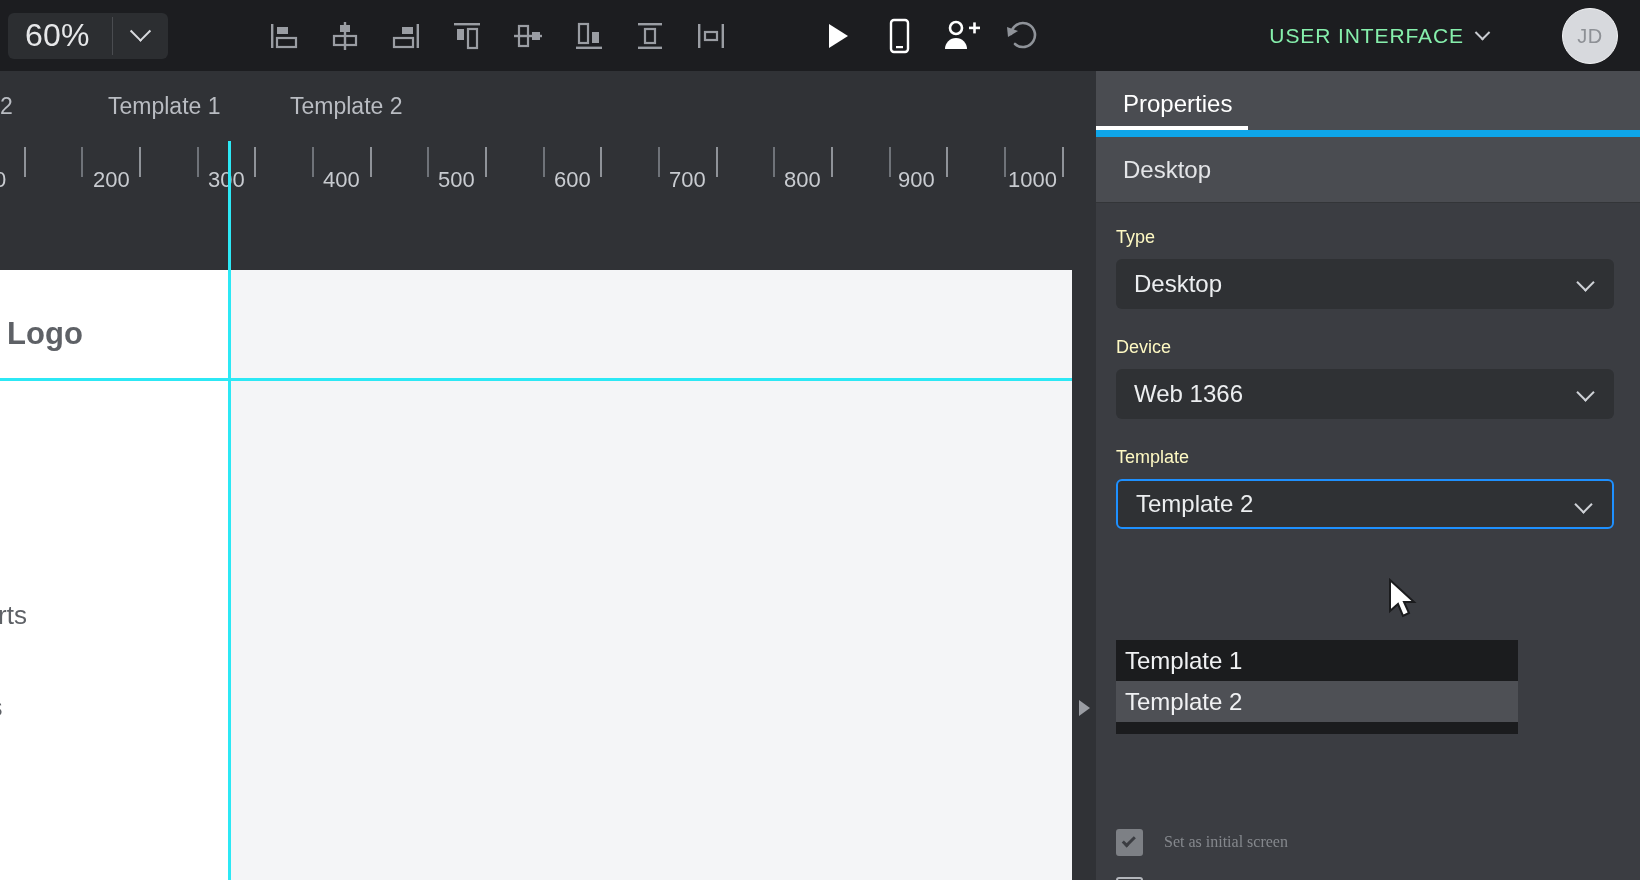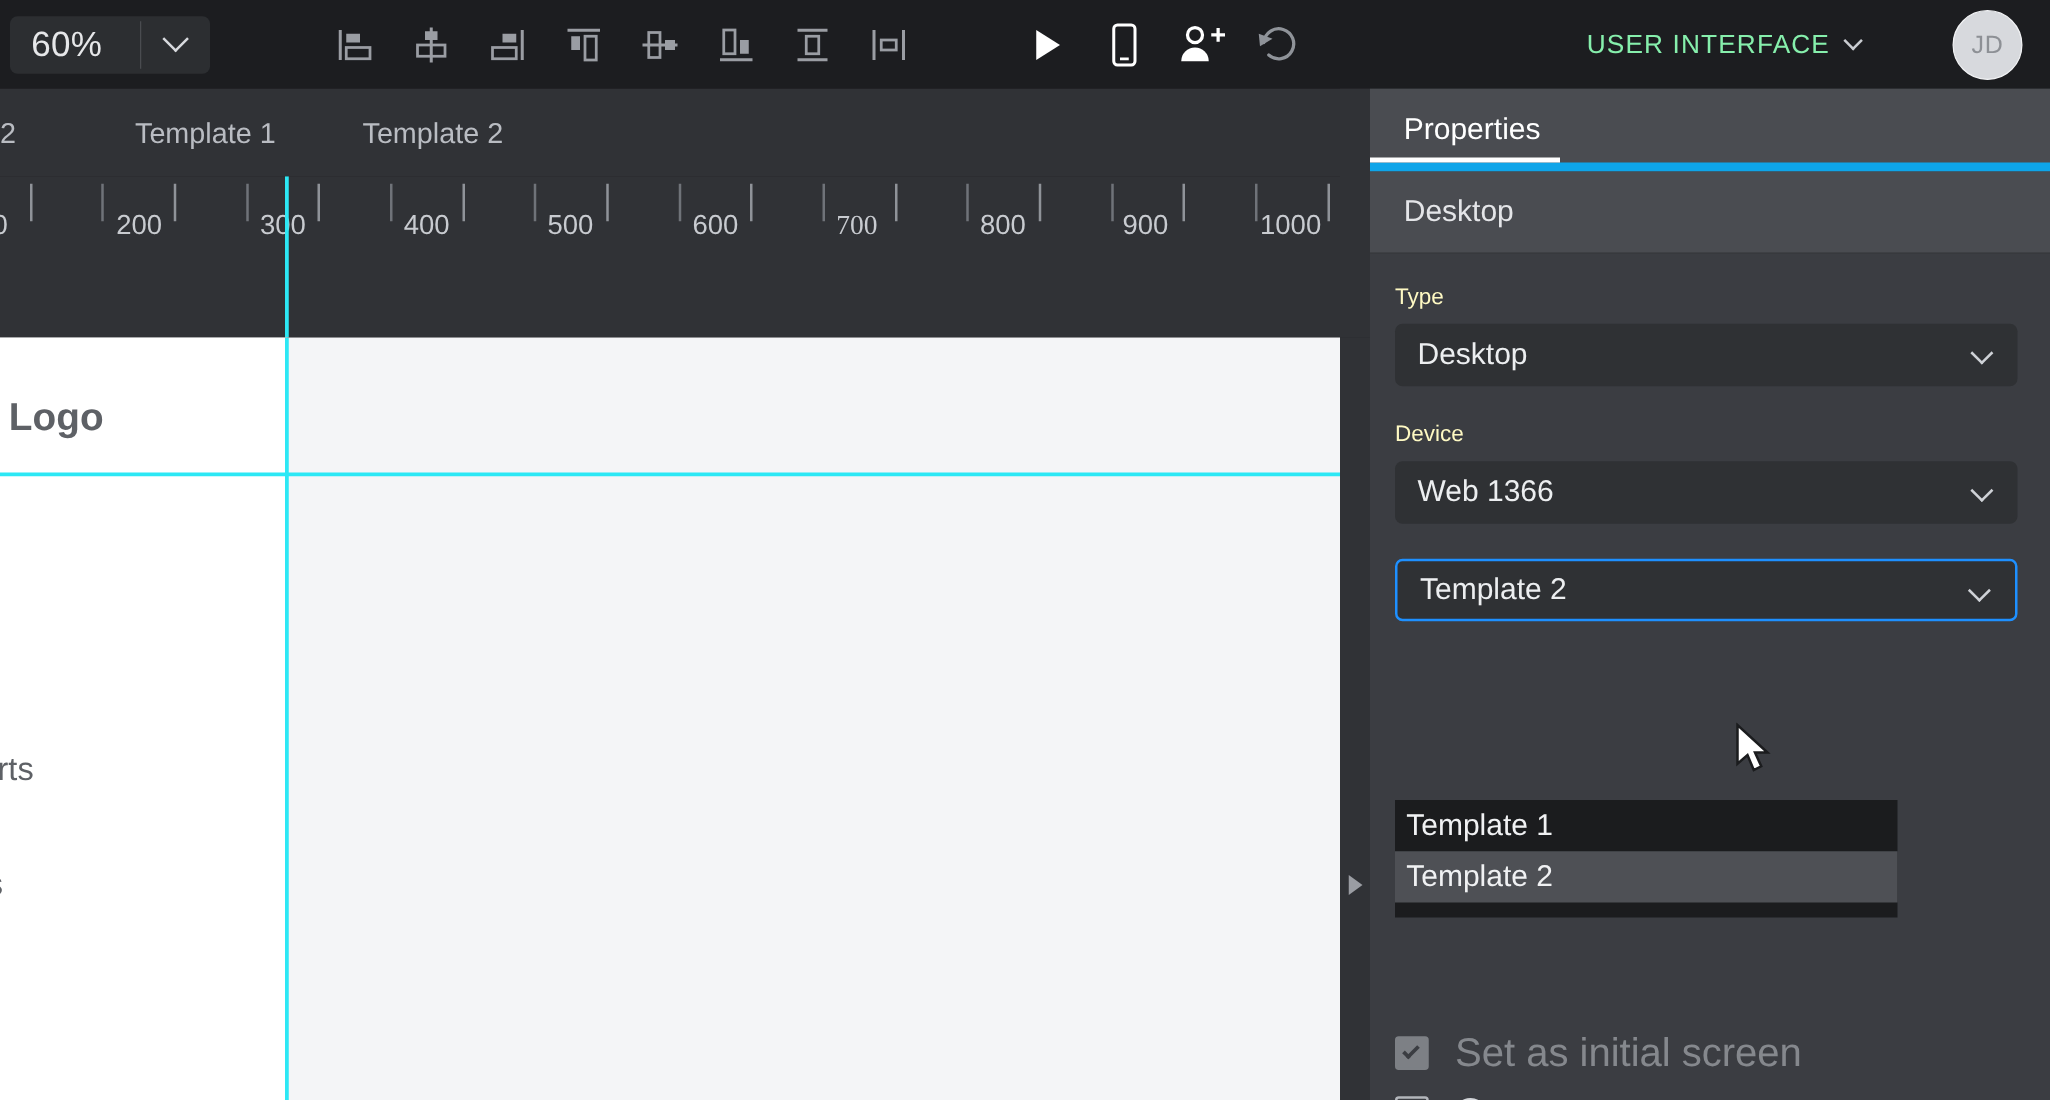--- a/index.html
+++ b/index.html
@@ -23,21 +23,21 @@
     display: flex; align-items: center;
     height: 46px;
     background: #2c2e31;
     border-radius: 6px;
     overflow: hidden;
   }
   .zoom-value {
     width: 104px; height: 46px;
     display: flex; align-items: center;
     padding-left: 17px;
-    color: #e6e7e9; font-size: 28px; letter-spacing: .2px;
+    color: #e6e7e9; font-size: 32px; letter-spacing: .2px;
   }
   .zoom-sep { width: 1px; height: 38px; background: #4a4c50; }
   .zoom-caret {
     width: 55px; height: 46px;
     display: flex; align-items: center; justify-content: center;
   }
   .caret {
     width: 15px; height: 15px;
     border-right: 2.6px solid #d8dade;
     border-bottom: 2.6px solid #d8dade;
@@ -225,21 +225,21 @@
     background: transparent;
     display: flex; align-items: center; justify-content: center;
   }
   .box.checked { background: #b3b6bb; border-color: #b3b6bb; }
   .box.checked.dim { background: #7d8085; border-color: #7d8085; }
   .tickmark {
     width: 13px; height: 7px;
     border-left: 3px solid #3b3d42; border-bottom: 3px solid #3b3d42;
     transform: rotate(-45deg) translate(1px,-2px);
   }
-  .check-label { color: #d3d6da; font-size: 32px; }
+  .check-label { color: #d3d6da; font-size: 16px; font-family: Liberation Serif, serif; }
   .check-row.disabled .check-label { color: #85888d; }
   .check-row.disabled .box { border-color: #7d8085; }
 
   .cursor { position: absolute; left: 1388px; top: 578px; z-index: 60; }
 </style>
 </head>
 <body>
 
 <div id="app">
 
@@ -376,21 +376,21 @@
     <div class="tick major" style="left:946px;"></div>
     <div class="tick minor" style="left:1004px;"></div>
     <div class="tick major" style="left:1062px;"></div>
 
     <div class="tick-label" style="left:-6px;">0</div>
     <div class="tick-label" style="left:93px;">200</div>
     <div class="tick-label" style="left:208px;">300</div>
     <div class="tick-label" style="left:323px;">400</div>
     <div class="tick-label" style="left:438px;">500</div>
     <div class="tick-label" style="left:554px;">600</div>
-    <div class="tick-label" style="left:669px;font-family:Liberation Serif, serif;">700</div>
+    <div class="tick-label" style="left:669px;">700</div>
     <div class="tick-label" style="left:784px;">800</div>
     <div class="tick-label" style="left:898px;">900</div>
     <div class="tick-label" style="left:1008px;">1000</div>
 
     <div class="guide-ruler" style="left:228px;"></div>
   </div>
 
   <div class="canvas">
 
     <div class="art-sidebar">
@@ -430,20 +430,21 @@
       <div class="gap"></div>
 
       <div class="field-label">Device</div>
       <div class="select">
         <span>Web 1366</span>
         <span class="caret-dd"></span>
       </div>
 
       <div class="gap"></div>
 
+      <div class="field-label">Template</div>
       <div class="select focused">
         <span>Template 2</span>
         <span class="caret-dd"></span>
       </div>
 
       <div class="dropdown">
         <div class="dd-option">Template 1</div>
         <div class="dd-option hover">Template 2</div>
       </div>
 

